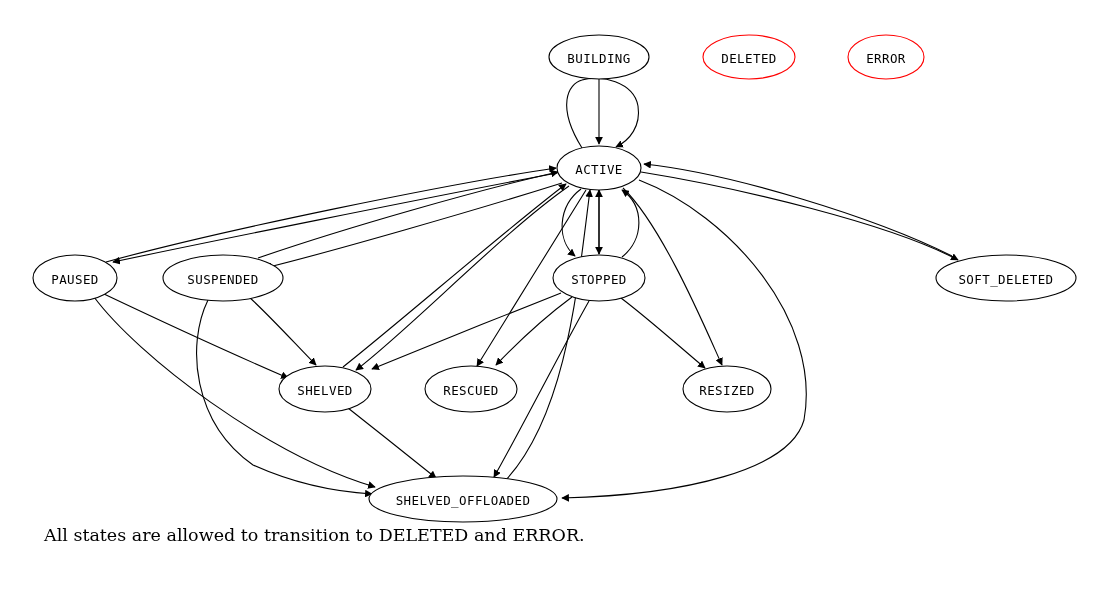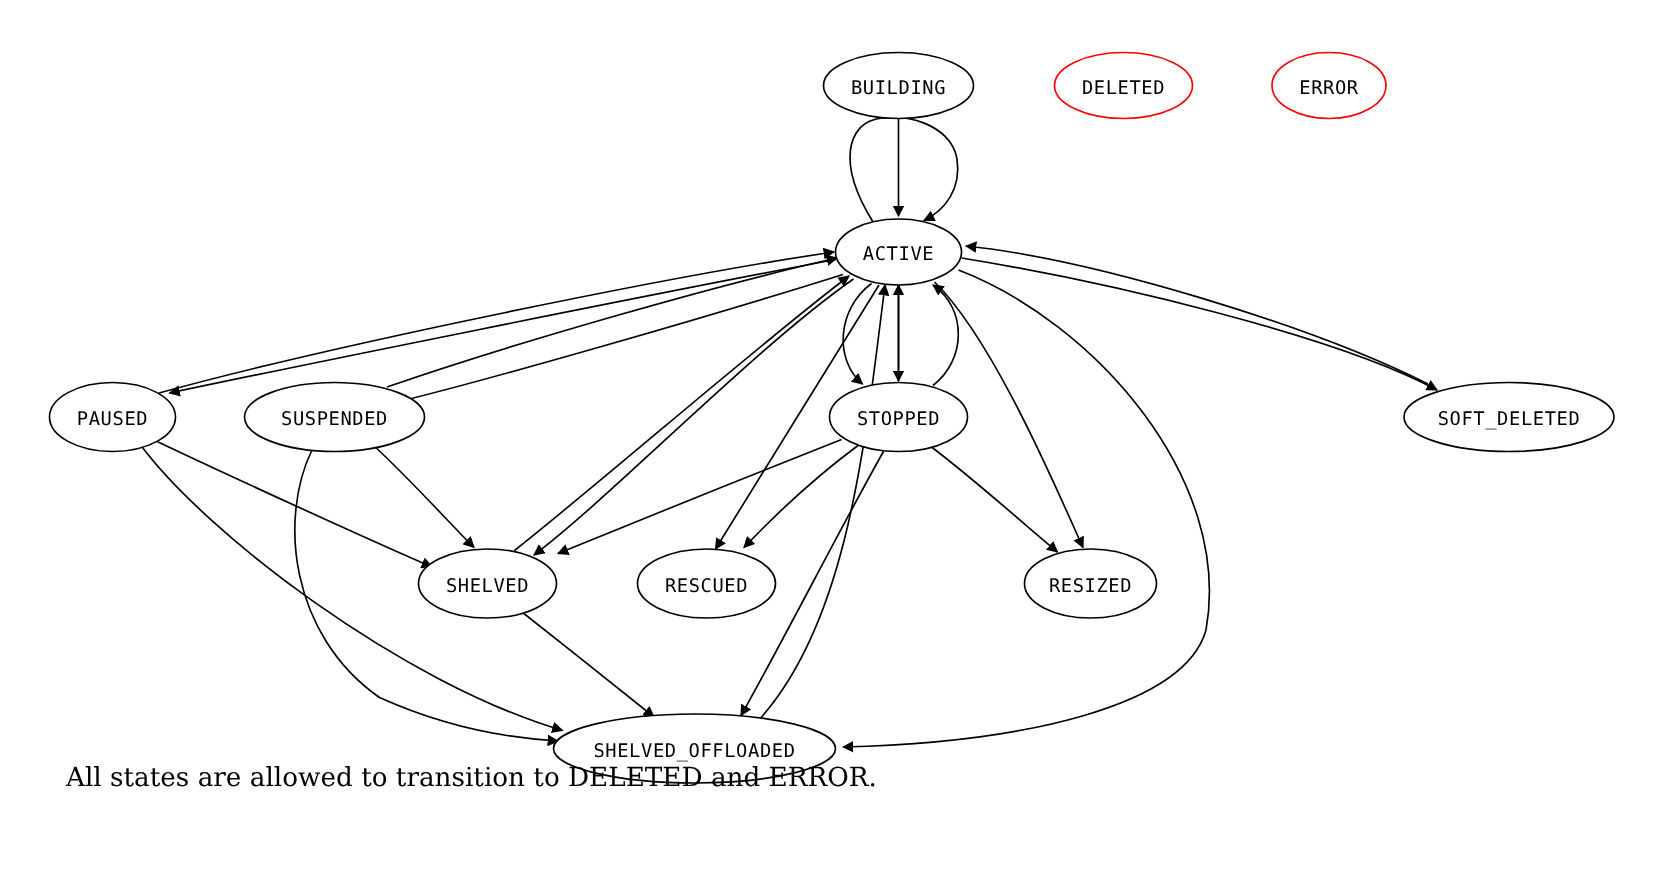--- a/index.html
+++ b/index.html
@@ -41,21 +41,21 @@
     letter-spacing: 0.4px;
   }
   .edge-path {
     fill: none;
     stroke: #000000;
     stroke-width: 1.1;
   }
   .caption {
     position: absolute;
     left: 44px;
-    top: 509px;
+    top: 525px;
     font-family: "DejaVu Serif", "Liberation Serif", serif;
     font-size: 17.5px;
     color: #000000;
     white-space: nowrap;
     line-height: 1.2;
   }
 </style>
 </head>
 <body>
 

